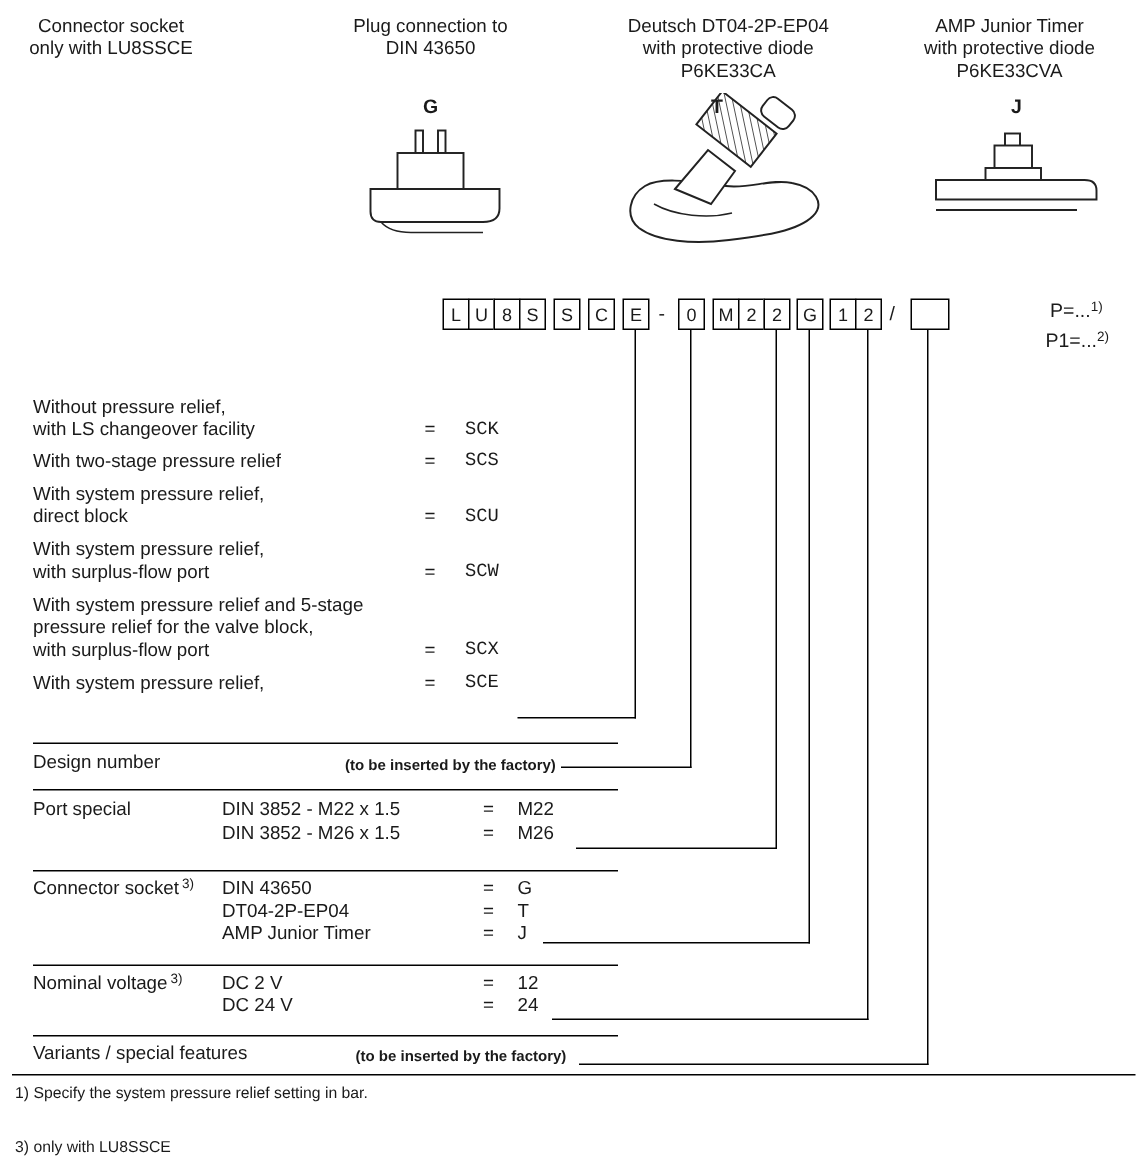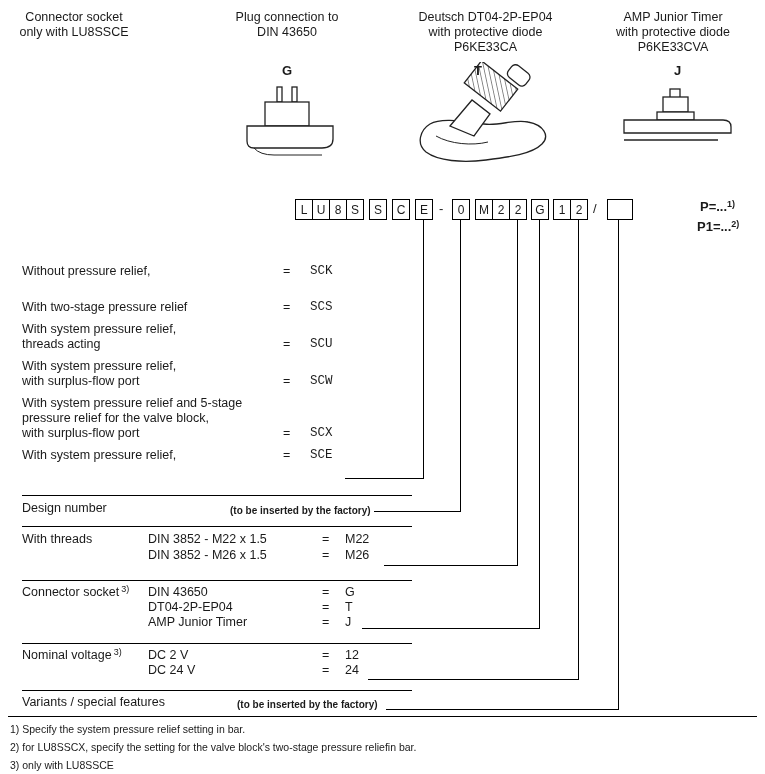--- a/index.html
+++ b/index.html
@@ -15,21 +15,21 @@
   .letter { position:absolute; font-weight:bold; font-size:13px; }
   .cbg { position:absolute; top:199px; display:flex; }
   .cell {
     width:18px; height:21px; border:1px solid #000; background:#fff;
     display:flex; align-items:center; justify-content:center;
     font-size:12px; line-height:12px;
   }
   .cell + .cell { margin-left:-1px; }
   .cell.blank { width:26px; }
   .codesep { position:absolute; top:201px; font-size:13px; }
-  .plabel { position:absolute; font-weight:bold; font-size:13px; }
+  .plabel { position:absolute; font-weight:normal; font-size:13px; }
   sup { font-size:9px; line-height:0; vertical-align:4px; }
   .hook { position:absolute; border-right:1px solid #000; border-bottom:1px solid #000; }
   .rule { position:absolute; height:0; border-top:1px solid #000; }
   .opt { position:absolute; left:22px; width:360px; }
   .opt .eq { position:absolute; left:261px; bottom:0; }
   .opt .val { position:absolute; left:288px; bottom:0;font-family:Liberation Mono, monospace; }
   .srow { position:absolute; left:148px; width:260px; height:15px; }
   .srow .eq { position:absolute; left:174px; top:0; }
   .srow .val { position:absolute; left:197px; top:0; }
   .sec-note { position:absolute; font-size:10px;font-weight:bold; }
@@ -144,31 +144,32 @@
 
   <div class="hook" style="left:345px;top:220px;width:79px;height:259px"></div>
   <div class="hook" style="left:374px;top:220px;width:87px;height:292px"></div>
   <div class="hook" style="left:384px;top:220px;width:134px;height:346px"></div>
   <div class="hook" style="left:362px;top:220px;width:178px;height:409px"></div>
   <div class="hook" style="left:368px;top:220px;width:211px;height:460px"></div>
   <div class="hook" style="left:386px;top:220px;width:233px;height:490px"></div>
 
   <div class="opt" style="top:264px">
     <div>Without pressure relief,</div>
+    <div>with LS changeover facility</div>
     <span class="eq">=</span>
     <span class="val">SCK</span>
   </div>
   <div class="opt" style="top:300px">
     <div>With two-stage pressure relief</div>
     <span class="eq">=</span>
     <span class="val">SCS</span>
   </div>
   <div class="opt" style="top:322px">
     <div>With system pressure relief,</div>
-    <div>threads acting</div>
+    <div>direct block</div>
     <span class="eq">=</span>
     <span class="val">SCU</span>
   </div>
   <div class="opt" style="top:359px">
     <div>With system pressure relief,</div>
     <div>with surplus-flow port</div>
     <span class="eq">=</span>
     <span class="val">SCW</span>
   </div>
   <div class="opt" style="top:396px">
@@ -187,21 +188,21 @@
   <div class="rule" style="left:22px;top:495px;width:390px"></div>
   <div class="rule" style="left:22px;top:526px;width:390px"></div>
   <div class="rule" style="left:22px;top:580px;width:390px"></div>
   <div class="rule" style="left:22px;top:643px;width:390px"></div>
   <div class="rule" style="left:22px;top:690px;width:390px"></div>
   <div class="rule" style="left:8px;top:716px;width:749px"></div>
 
   <span class="abs" style="left:22px;top:501px">Design number</span>
   <span class="sec-note" style="left:230px;top:503px">(to be inserted by the factory)</span>
 
-  <span class="abs" style="left:22px;top:532px">With threads</span>
+  <span class="abs" style="left:22px;top:532px">Port special</span>
   <div class="srow" style="top:532px">
     <span>DIN 3852 - M22 x 1.5</span>
     <span class="eq">=</span>
     <span class="val">M22</span>
   </div>
   <div class="srow" style="top:548px">
     <span>DIN 3852 - M26 x 1.5</span>
     <span class="eq">=</span>
     <span class="val">M26</span>
   </div>
@@ -236,16 +237,15 @@
   <div class="srow" style="top:663px">
     <span>DC 24 V</span>
     <span class="eq">=</span>
     <span class="val">24</span>
   </div>
 
   <span class="abs" style="left:22px;top:695px">Variants / special features</span>
   <span class="sec-note" style="left:237px;top:697px">(to be inserted by the factory)</span>
 
   <div class="foot" style="top:722px">1) Specify the system pressure relief setting in bar.</div>
-  <div class="foot" style="top:740px">2) for LU8SSCX, specify the setting for the valve block's two-stage pressure reliefin bar.</div>
   <div class="foot" style="top:758px">3) only with LU8SSCE</div>
 
 </div>
 
 </body></html>

